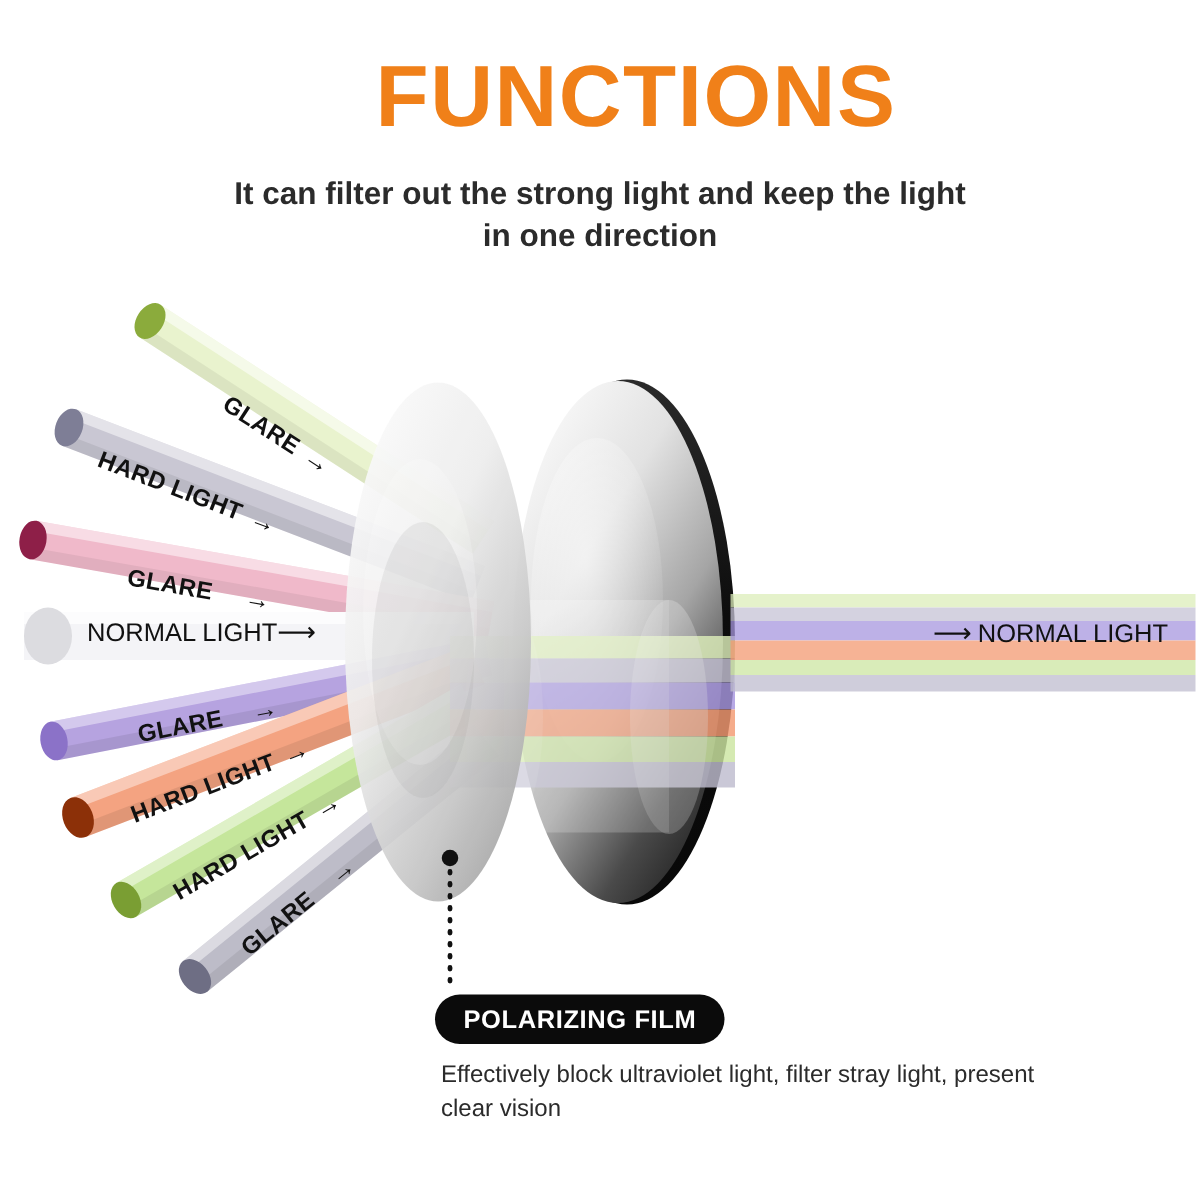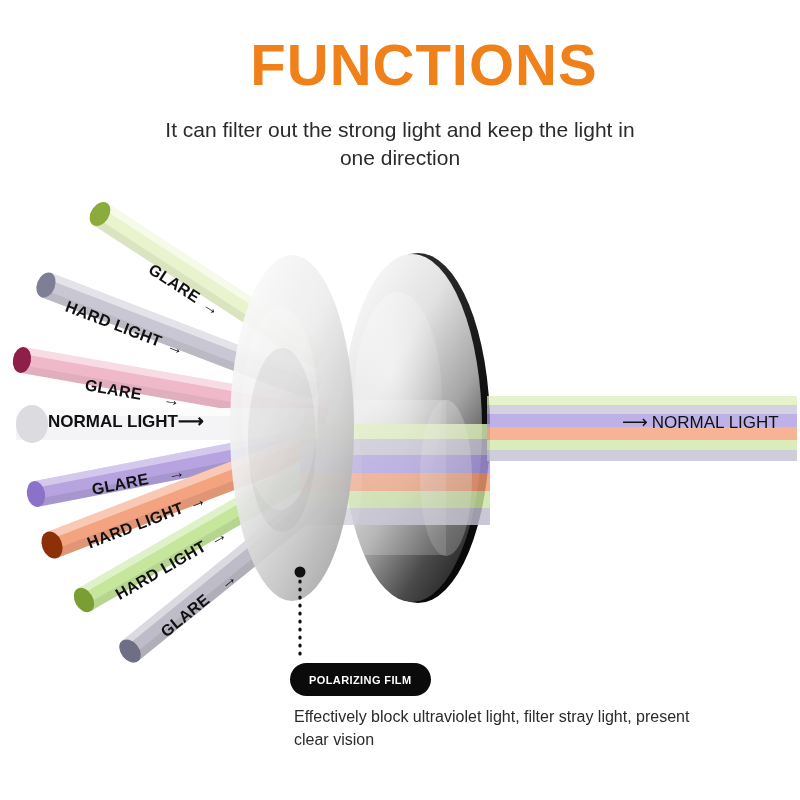--- a/index.html
+++ b/index.html
@@ -18,57 +18,57 @@
     text-align:center;
     font-size:58px;font-weight:bold;
     letter-spacing:1px;
     color:#F08019;
     line-height:1;
     margin-left:24px;
   }
   .subtitle{
     position:absolute;left:150px;top:116px;width:500px;
     text-align:center;
-    font-size:21px;font-weight:400;
+    font-size:21px;font-weight:700;
     color:#2b2b2b;
     line-height:1.32;
   }
 
   
   svg.scene{position:absolute;left:0;top:0;width:800px;height:800px;}
 
   
   .raylabel{
     position:absolute;
     font-size:16px;font-weight:600;
     color:#111;
     white-space:nowrap;
     transform-origin:0 50%;
     letter-spacing:.3px;
   }
   .raylabel .arw{display:inline-block;margin-left:7px;font-size:17px;}
 
   .normal-left{
-    position:absolute;left:48px;top:410px;
-    font-size:17px;font-weight:700;color:#111;white-space:nowrap;
+    position:absolute;left:58px;top:410px;
+    font-size:17px;font-weight:400;color:#111;white-space:nowrap;
   }
   .normal-left .arw{display:inline-block;font-size:18px;letter-spacing:-2px;}
   .normal-right{
     position:absolute;left:622px;top:411px;
     font-size:17px;font-weight:400;color:#111;white-space:nowrap;
   }
   .normal-right .arw{display:inline-block;font-size:18px;letter-spacing:-2px;margin-right:6px;}
 
   
   .badge{
     position:absolute;left:290px;top:663px;
     height:33px;padding:0 19px;
     background:#0b0b0b;color:#fff;
     border-radius:17px;
-    font-size:11px;font-weight:bold;letter-spacing:.4px;
+    font-size:17px;font-weight:bold;letter-spacing:.4px;
     display:flex;align-items:center;
   }
   .caption{
     position:absolute;left:294px;top:705px;width:420px;
     font-size:16px;color:#2b2b2b;line-height:1.45;
   }
 </style>
 </head>
 <body>
 

